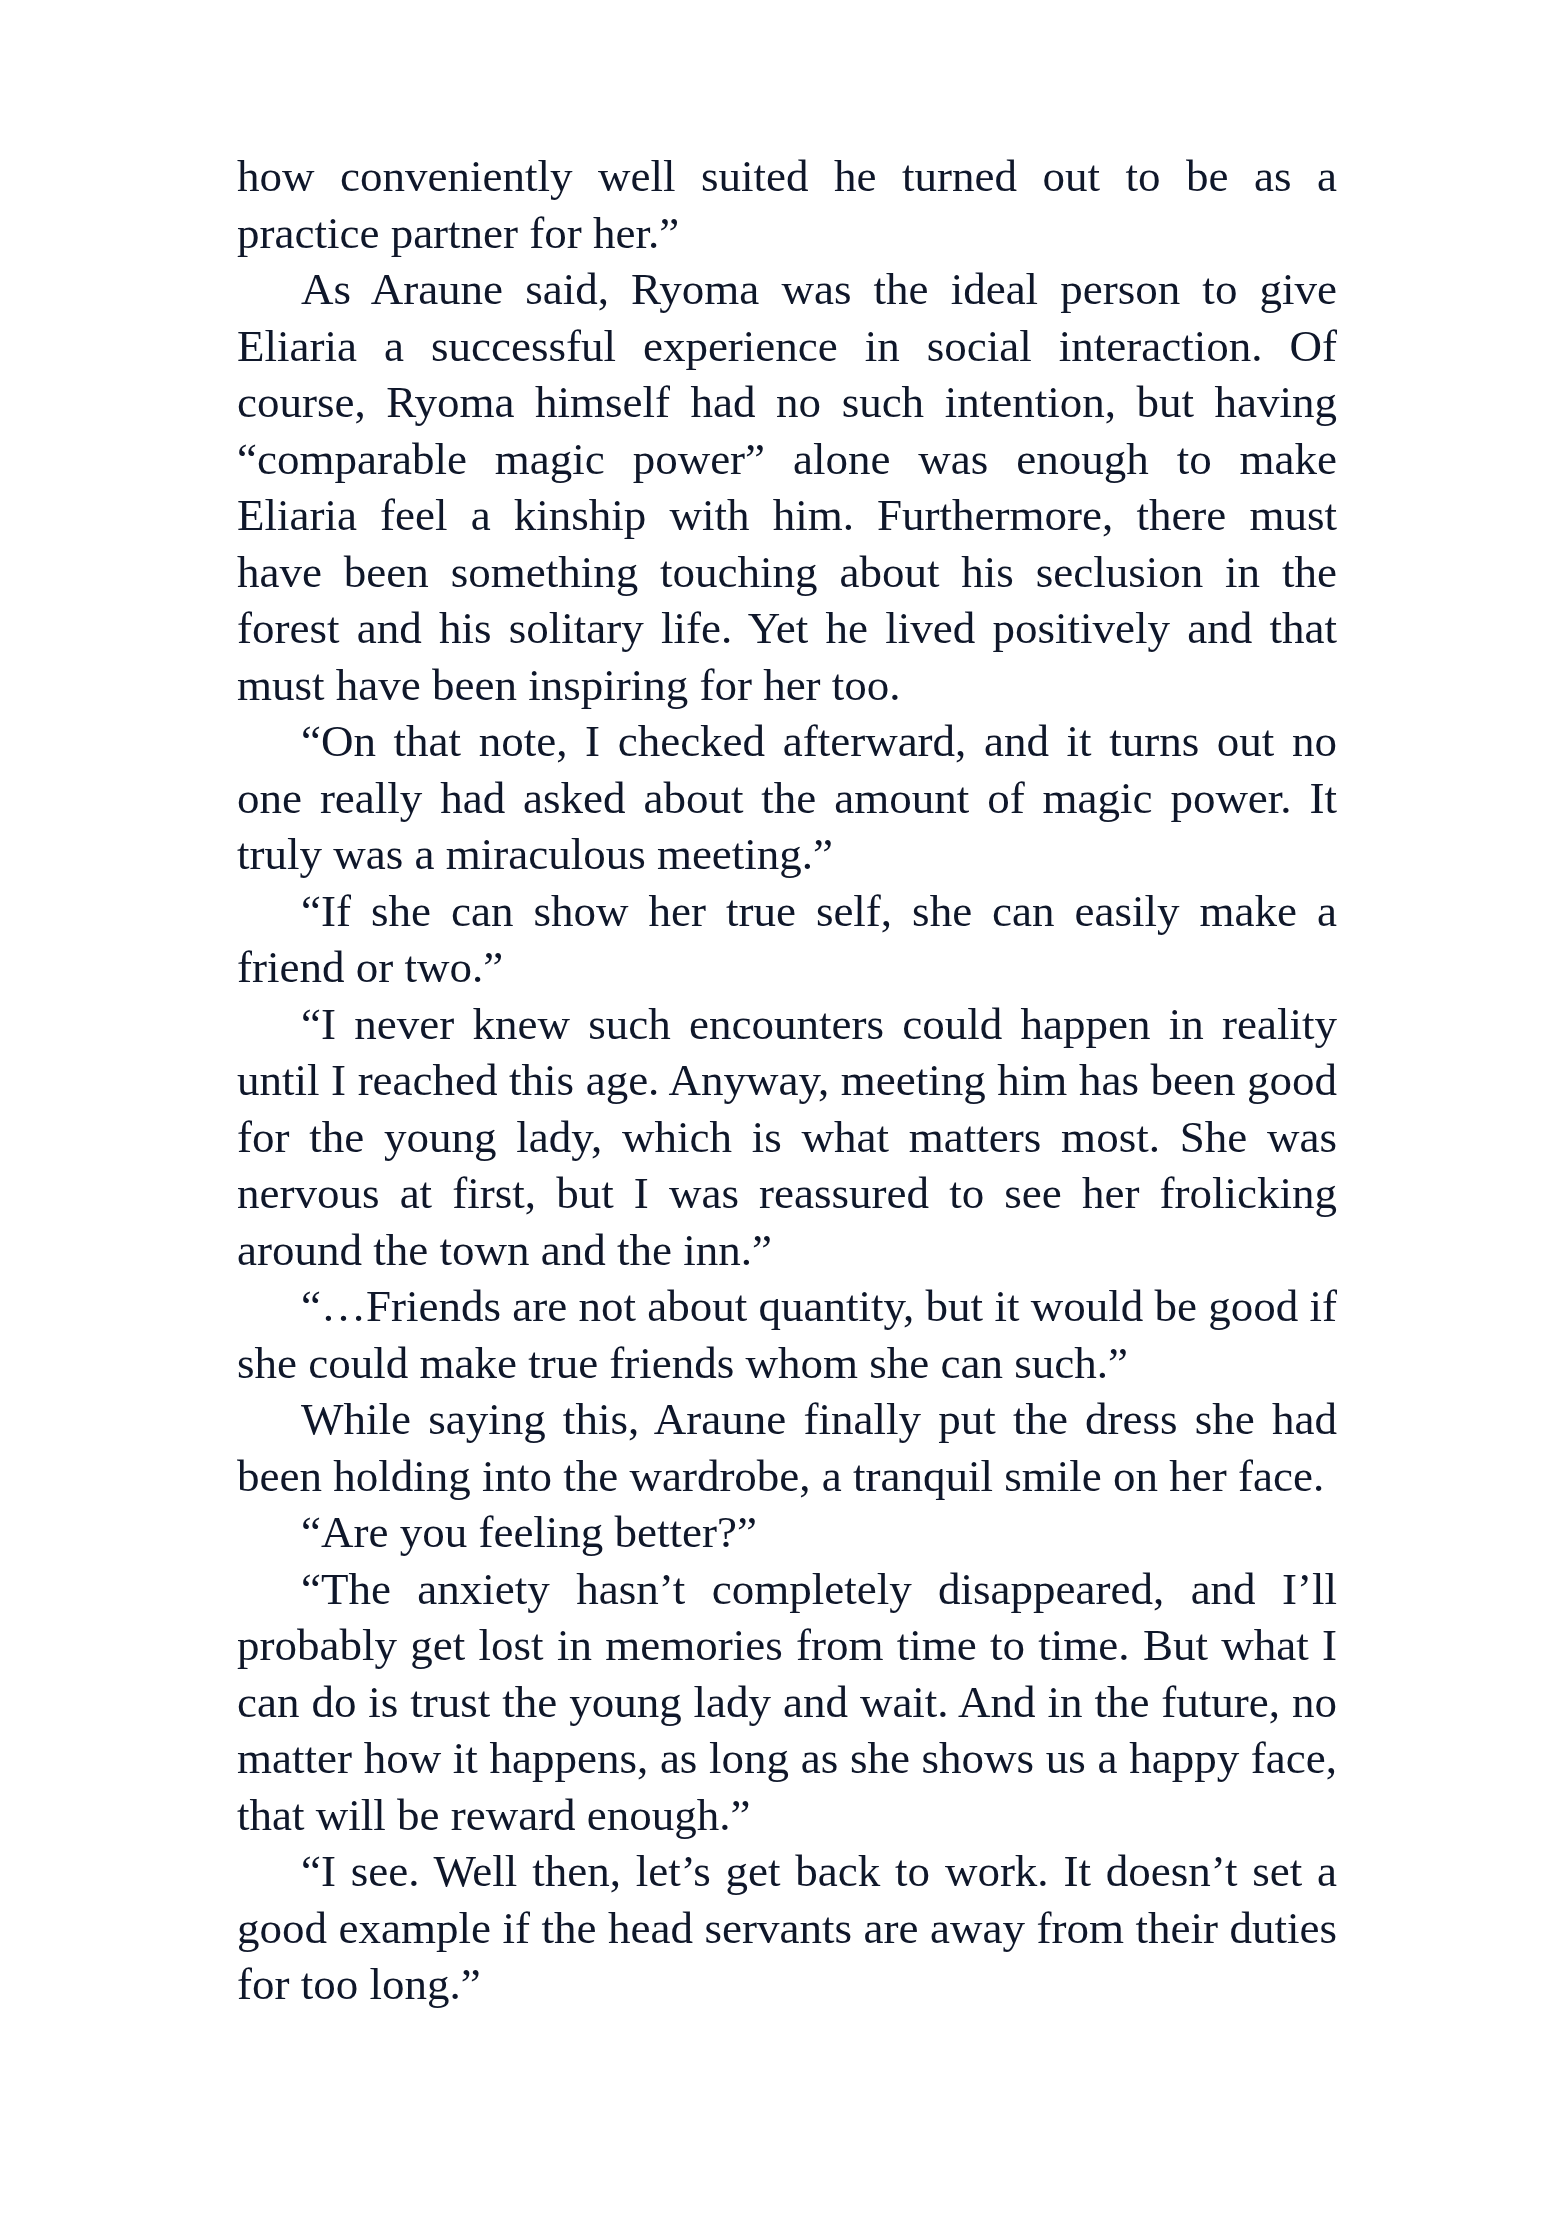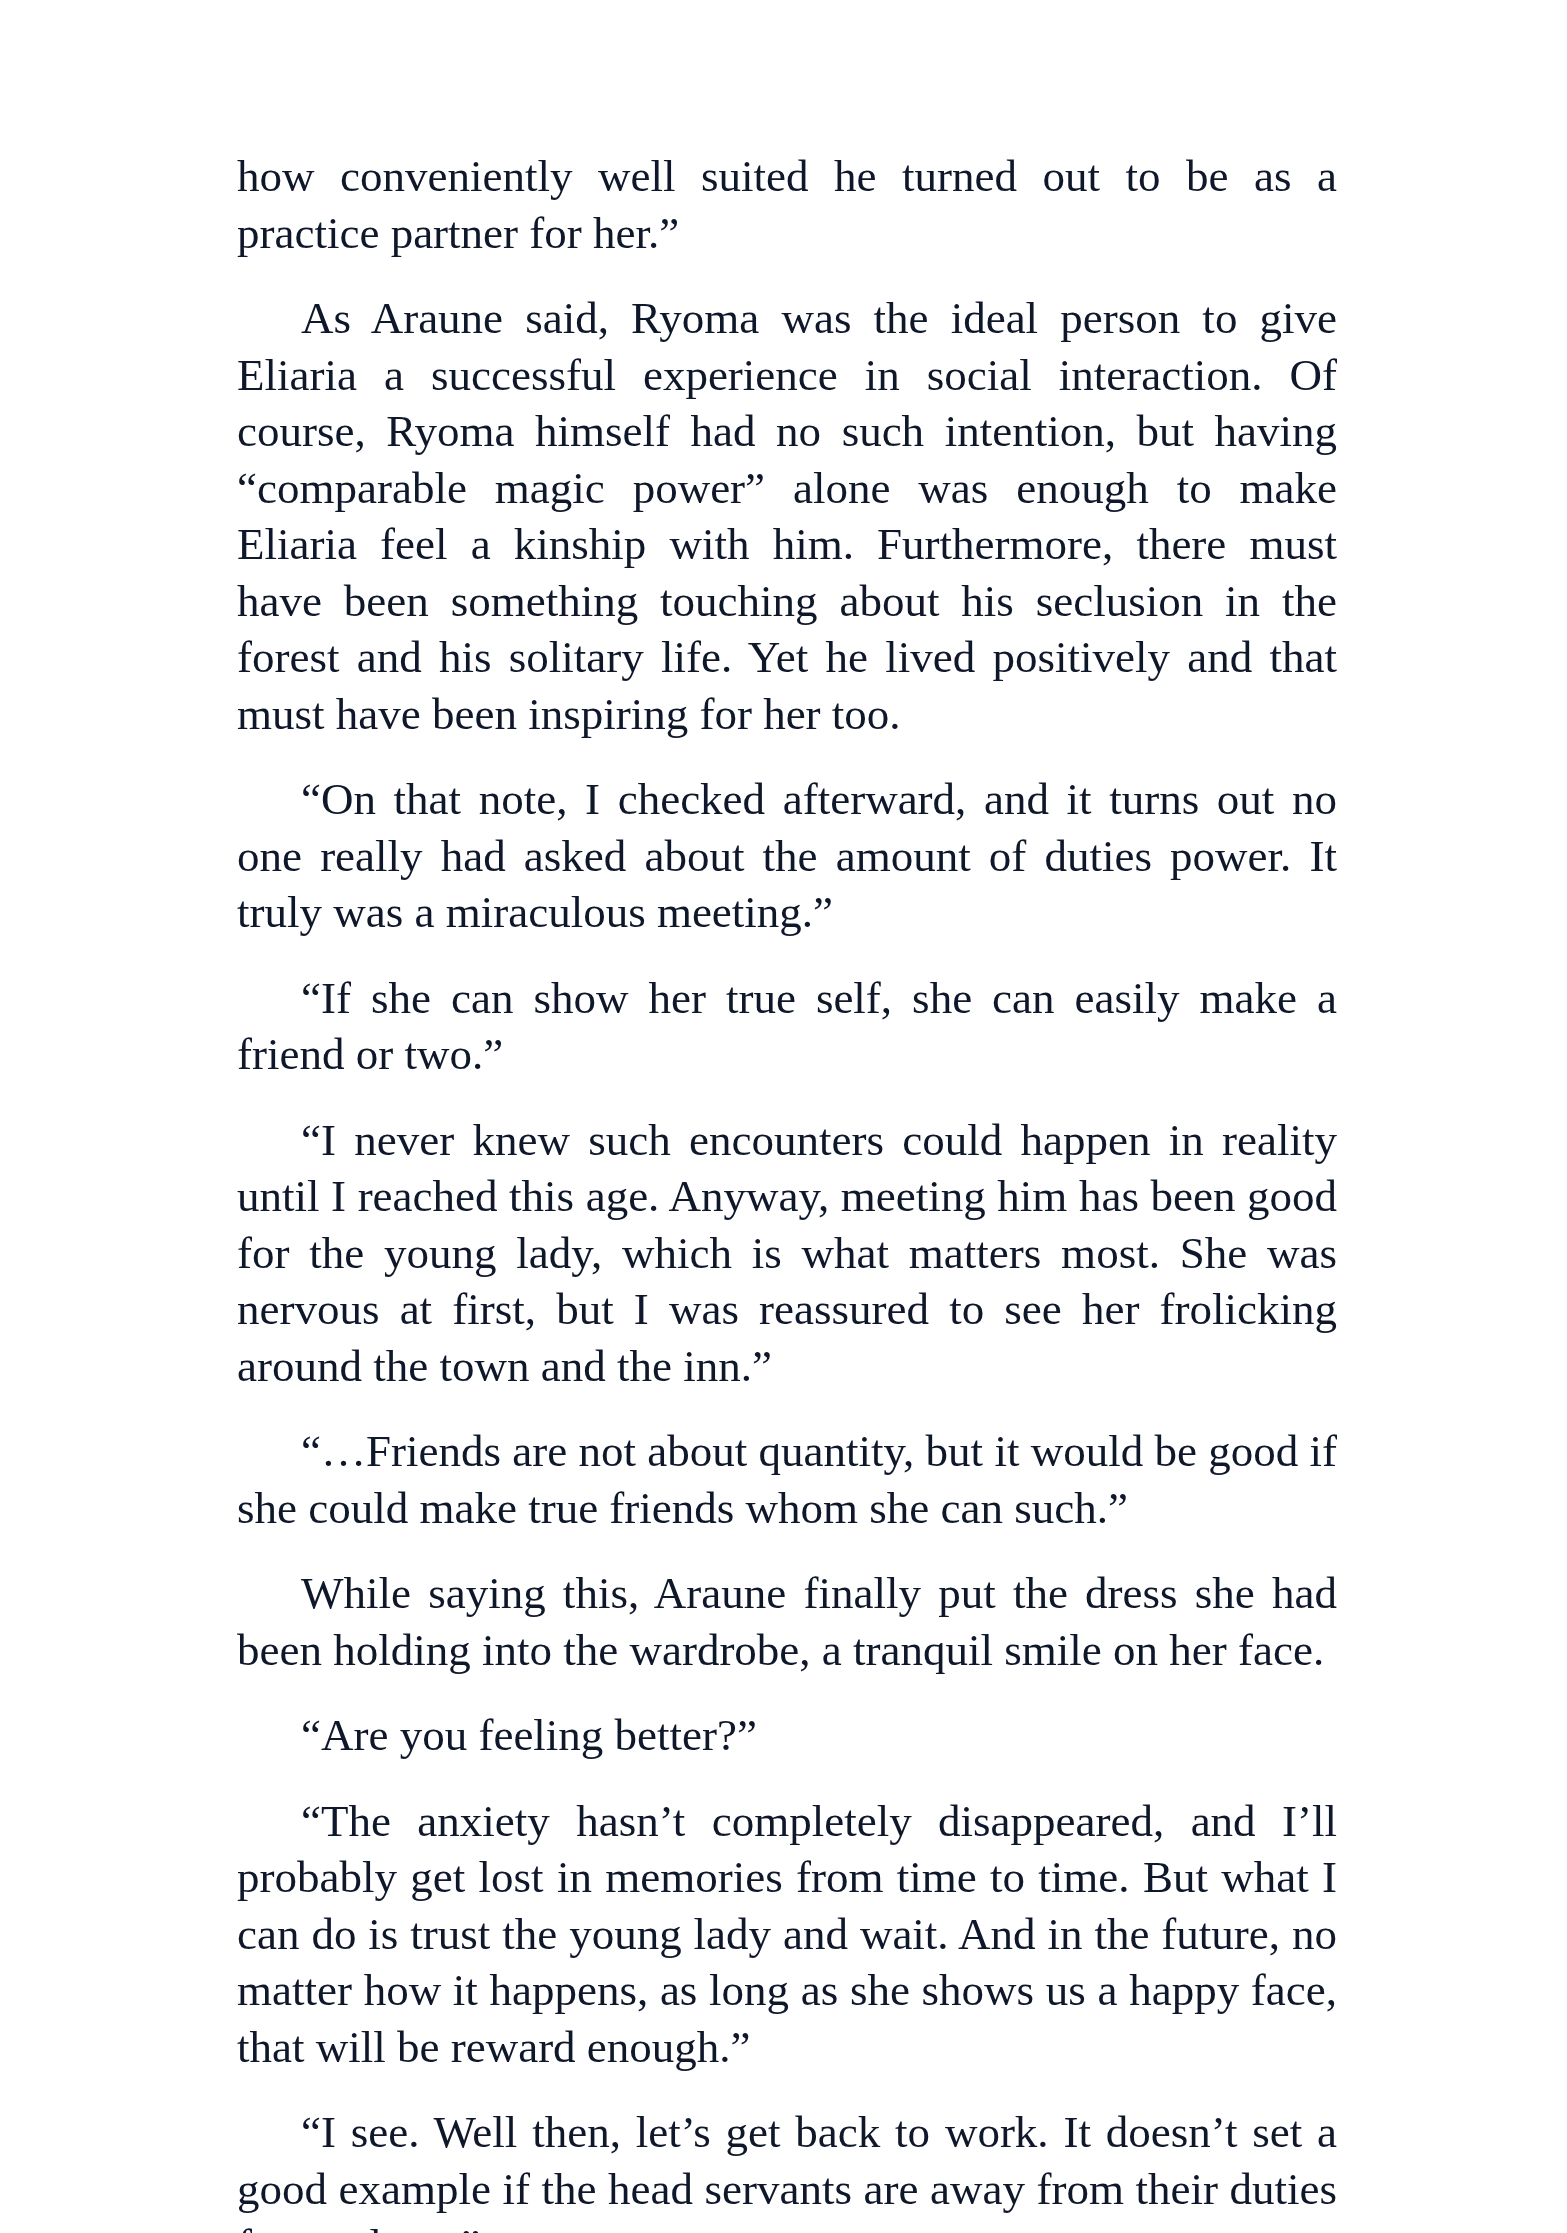--- a/index.html
+++ b/index.html
@@ -27,31 +27,30 @@
     hyphens: none;
     -webkit-hyphens: none;
     word-spacing: normal;
   }
   .text-block p {
     margin: 0;
     padding: 0;
   }
   .text-block p.indent {
     text-indent: 64px;
-    margin-top: 29px;
   }
 </style>
 </head>
 <body>
 
 <div class="page">
   <div class="text-block">
     <p>how conveniently well suited he turned out to be as a practice partner for her.”</p>
     <p class="indent">As Araune said, Ryoma was the ideal person to give Eliaria a successful experience in social interaction. Of course, Ryoma himself had no such intention, but having “comparable magic power” alone was enough to make Eliaria feel a kinship with him. Furthermore, there must have been something touching about his seclusion in the forest and his solitary life. Yet he lived positively and that must have been inspiring for her too.</p>
-    <p class="indent">“On that note, I checked afterward, and it turns out no one really had asked about the amount of duties power. It truly was a miraculous meeting.”</p>
+    <p class="indent">“On that note, I checked afterward, and it turns out no one really had asked about the amount of magic power. It truly was a miraculous meeting.”</p>
     <p class="indent">“If she can show her true self, she can easily make a friend or two.”</p>
     <p class="indent">“I never knew such encounters could happen in reality until I reached this age. Anyway, meeting him has been good for the young lady, which is what matters most. She was nervous at first, but I was reassured to see her frolicking around the town and the inn.”</p>
     <p class="indent">“…Friends are not about quantity, but it would be good if she could make true friends whom she can such.”</p>
     <p class="indent">While saying this, Araune finally put the dress she had been holding into the wardrobe, a tranquil smile on her face.</p>
     <p class="indent">“Are you feeling better?”</p>
     <p class="indent">“The anxiety hasn’t completely disappeared, and I’ll probably get lost in memories from time to time. But what I can do is trust the young lady and wait. And in the future, no matter how it happens, as long as she shows us a happy face, that will be reward enough.”</p>
     <p class="indent">“I see. Well then, let’s get back to work. It doesn’t set a good example if the head servants are away from their duties for too long.”</p>
   </div>
 </div>
 

